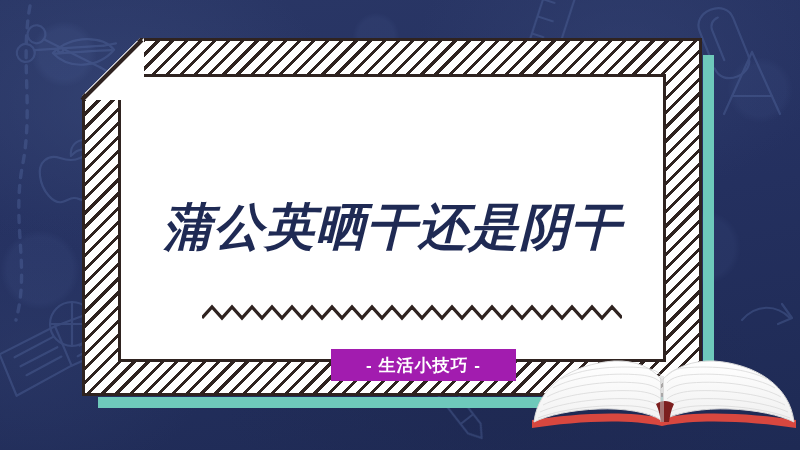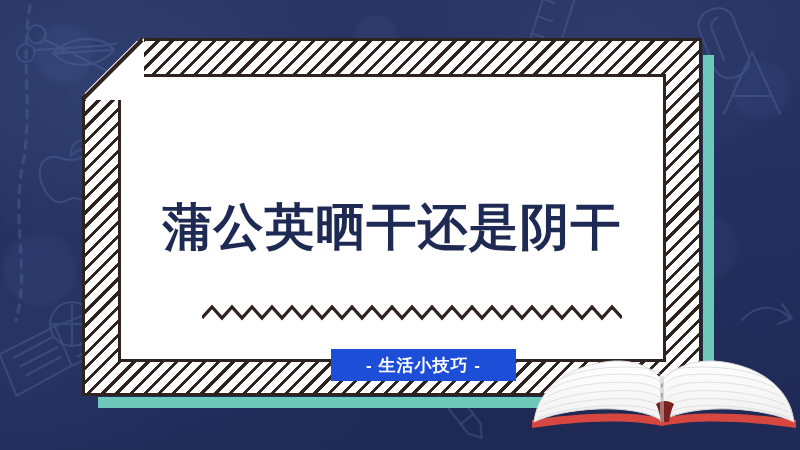--- a/index.html
+++ b/index.html
@@ -150,35 +150,36 @@
     right: 0;
     top: 128px;
     text-align: center;
     color: #1f2a54;
     font-family: "Liberation Sans", "DejaVu Sans", sans-serif;
     font-weight: bold;
     font-size: 50px;
     letter-spacing: 1px;
     line-height: 1;
     white-space: nowrap;
+    font-style: italic;
   }
   .zigzag {
     position: absolute;
     left: 84px;
     top: 230px;
     width: 420px;
     height: 18px;
   }
   .badge {
     position: absolute;
     left: 213px;
     top: 275px;
     width: 185px;
     height: 32px;
-    background: #1d4ed8;
+    background: #a21caf;
     color: #ffffff;
     font-family: "Liberation Sans", "DejaVu Sans", sans-serif;
     font-weight: bold;
     font-size: 17px;
     letter-spacing: 1px;
     display: flex;
     align-items: center;
     justify-content: center;
     line-height: 1;
   }

